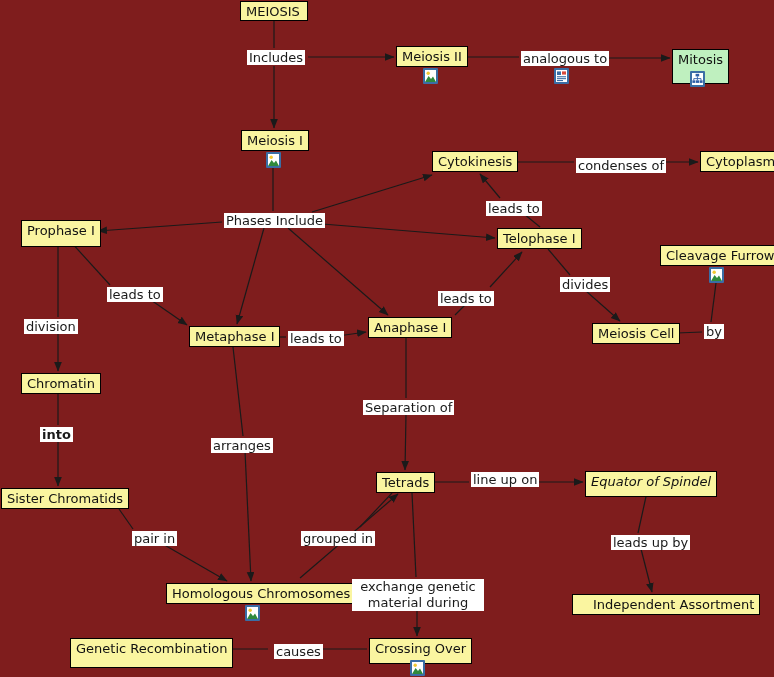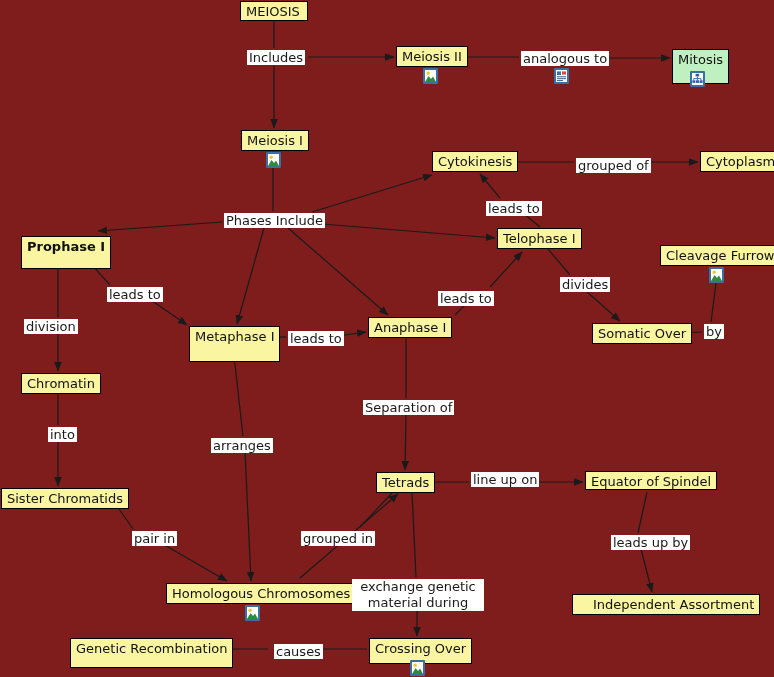--- a/index.html
+++ b/index.html
@@ -144,36 +144,36 @@
       <div class="node" style="left: 241px; top: 130px; min-width: 64px; height: 21px;">Meiosis I</div>
       <div class="icon-pic" style="left: 266px; top: 152px;">
         <svg width="11" height="12" viewBox="0 0 11 12">
           <rect x="0" y="0" width="11" height="12" fill="#ffffff"></rect>
           <circle cx="3.2" cy="3.2" r="1.7" fill="#f2c832"></circle>
           <path d="M0 12 L3.6 6 L6 9 L8 6.4 L11 12 Z" fill="#2f8a3c"></path>
         </svg>
       </div>
       <div class="node" style="left: 432px; top: 151px; min-width: 81px; height: 21px;">Cytokinesis</div>
       <div class="node" style="left: 700px; top: 151px; min-width: 73px; height: 21px;">Cytoplasm</div>
-      <div class="node" style="left: 21px; top: 236px; min-width: 75px; height: 33px; font-weight: bold;">Prophase I</div>
+      <div class="node" style="left: 21px; top: 220px; min-width: 75px; height: 27px;">Prophase I</div>
       <div class="node" style="left: 497px; top: 228px; min-width: 84px; height: 21px;">Telophase I</div>
       <div class="node" style="left: 660px; top: 245px; min-width: 111px; height: 21px;">Cleavage Furrow</div>
       <div class="icon-pic" style="left: 708.5px; top: 267px;">
         <svg width="11" height="12" viewBox="0 0 11 12">
           <rect x="0" y="0" width="11" height="12" fill="#ffffff"></rect>
           <circle cx="3.2" cy="3.2" r="1.7" fill="#f2c832"></circle>
           <path d="M0 12 L3.6 6 L6 9 L8 6.4 L11 12 Z" fill="#2f8a3c"></path>
         </svg>
       </div>
-      <div class="node" style="left: 189px; top: 326px; min-width: 87px; height: 36px;">Metaphase I</div>
+      <div class="node" style="left: 189px; top: 326px; min-width: 87px; height: 21px;">Metaphase I</div>
       <div class="node" style="left: 368px; top: 317px; min-width: 78px; height: 21px;">Anaphase I</div>
-      <div class="node" style="left: 592px; top: 323px; min-width: 85px; height: 21px;">Somatic Over</div>
+      <div class="node" style="left: 592px; top: 323px; min-width: 85px; height: 21px;">Meiosis Cell</div>
       <div class="node" style="left: 21px; top: 373px; min-width: 76px; height: 21px;">Chromatin</div>
       <div class="node" style="left: 376px; top: 472px; min-width: 56px; height: 21px;">Tetrads</div>
-      <div class="node" style="left: 585px; top: 471px; min-width: 120px; height: 19px;">Equator of Spindel</div>
+      <div class="node" style="left: 585px; top: 471px; min-width: 120px; height: 26px; font-style: italic;">Equator of Spindel</div>
       <div class="node" style="left: 1px; top: 488px; min-width: 118px; height: 21px;">Sister Chromatids</div>
       <div class="node" style="left: 166px; top: 583px; min-width: 172px; height: 21px;">Homologous Chromosomes</div>
       <div class="icon-pic" style="left: 245px; top: 605px;">
         <svg width="11" height="12" viewBox="0 0 11 12">
           <rect x="0" y="0" width="11" height="12" fill="#ffffff"></rect>
           <circle cx="3.2" cy="3.2" r="1.7" fill="#f2c832"></circle>
           <path d="M0 12 L3.6 6 L6 9 L8 6.4 L11 12 Z" fill="#2f8a3c"></path>
         </svg>
       </div>
       <div class="node" style="left: 572px; top: 594px; min-width: 159px; height: 21px; padding-left: 20px;">Independent Assortment</div>
@@ -194,30 +194,30 @@
         <svg width="11" height="12" viewBox="0 0 11 12">
           <rect x="0" y="0" width="11" height="12" fill="#ffffff"></rect>
           <rect x="1" y="1.4" width="4" height="3.6" fill="#3A6EA5"></rect>
           <rect x="6" y="1.4" width="4" height="3.2" fill="#d84a3a"></rect>
           <rect x="1" y="6.2" width="9" height="1.1" fill="#3A6EA5"></rect>
           <rect x="1" y="8.1" width="9" height="1.1" fill="#3A6EA5"></rect>
           <rect x="1" y="10" width="6" height="1.1" fill="#3A6EA5"></rect>
         </svg>
       </div>
       <div class="linklabel" style="left: 224px; top: 213px;">Phases Include</div>
-      <div class="linklabel" style="left: 576px; top: 158px;">grouped of</div>
+      <div class="linklabel" style="left: 576px; top: 158px;">condenses of</div>
       <div class="linklabel" style="left: 486px; top: 201px;">leads to</div>
       <div class="linklabel" style="left: 107px; top: 287px;">leads to</div>
       <div class="linklabel" style="left: 438px; top: 291px;">leads to</div>
       <div class="linklabel" style="left: 288px; top: 331px;">leads to</div>
       <div class="linklabel" style="left: 560px; top: 277px;">divides</div>
       <div class="linklabel" style="left: 704px; top: 324px;">by</div>
       <div class="linklabel" style="left: 24px; top: 319px;">division</div>
       <div class="linklabel" style="left: 363px; top: 400px;">Separation of</div>
-      <div class="linklabel" style="left: 48px; top: 427px;">into</div>
+      <div class="linklabel" style="left: 40px; top: 427px; font-weight: bold;">into</div>
       <div class="linklabel" style="left: 211px; top: 438px; text-align: right;">arranges</div>
       <div class="linklabel" style="left: 471px; top: 472px;">line up on</div>
       <div class="linklabel" style="left: 611px; top: 535px;">leads up by</div>
       <div class="linklabel" style="left: 132px; top: 531px;">pair in</div>
       <div class="linklabel" style="left: 301px; top: 531px;">grouped in</div>
       <div class="linklabel two" style="left: 352px; top: 579px; width: 128px;">exchange genetic material during</div>
       <div class="linklabel" style="left: 274px; top: 644px;">causes</div>
     </div>
 
 </div>

